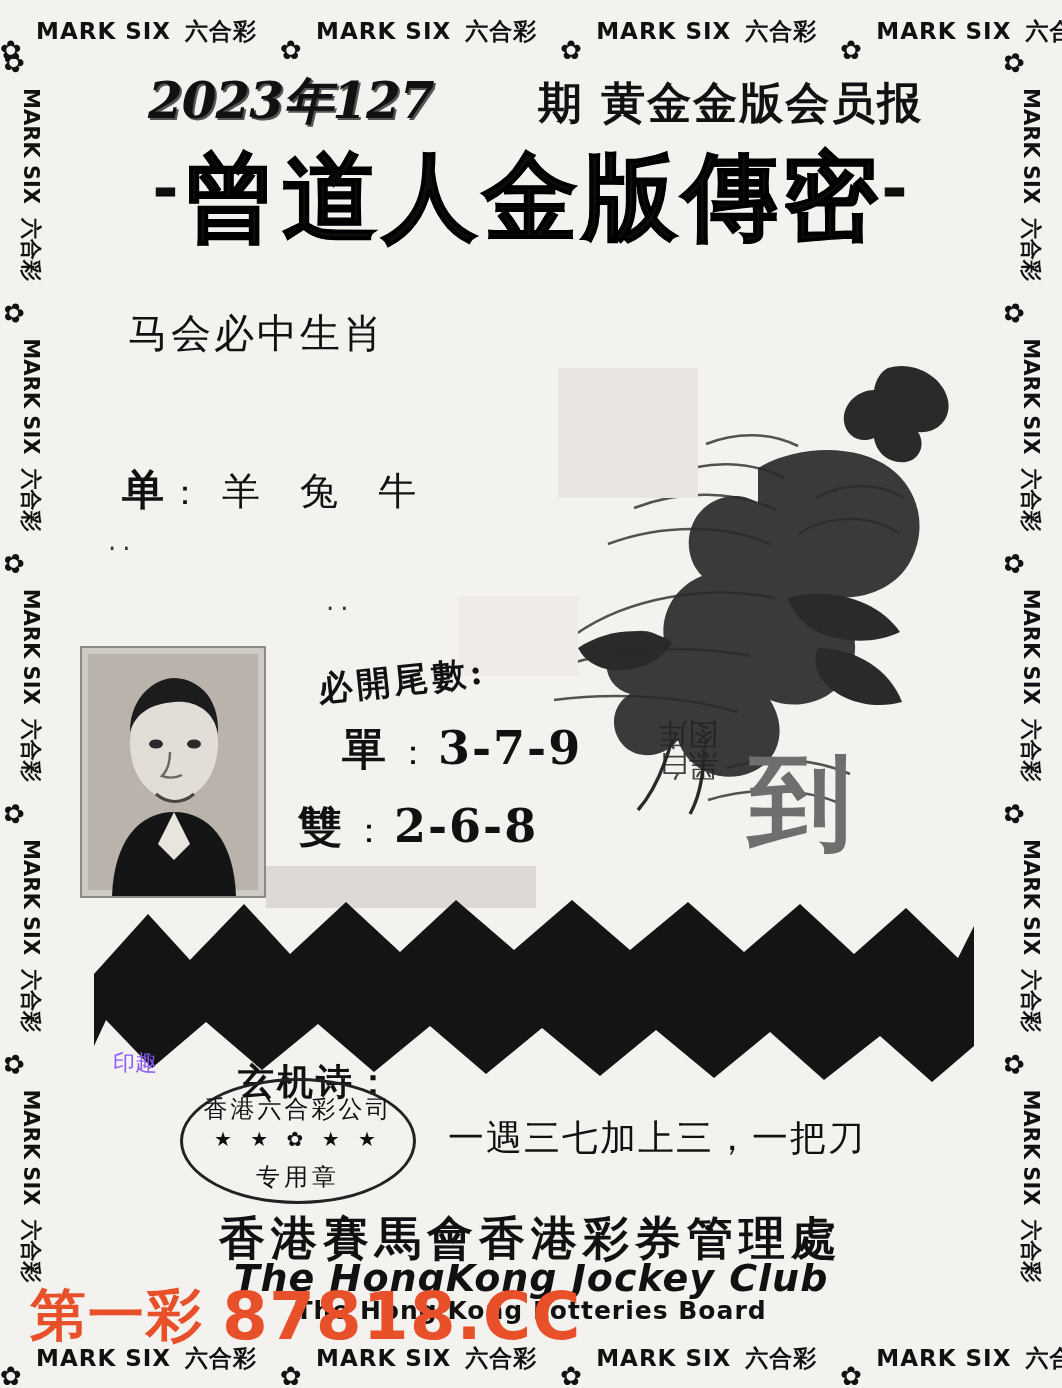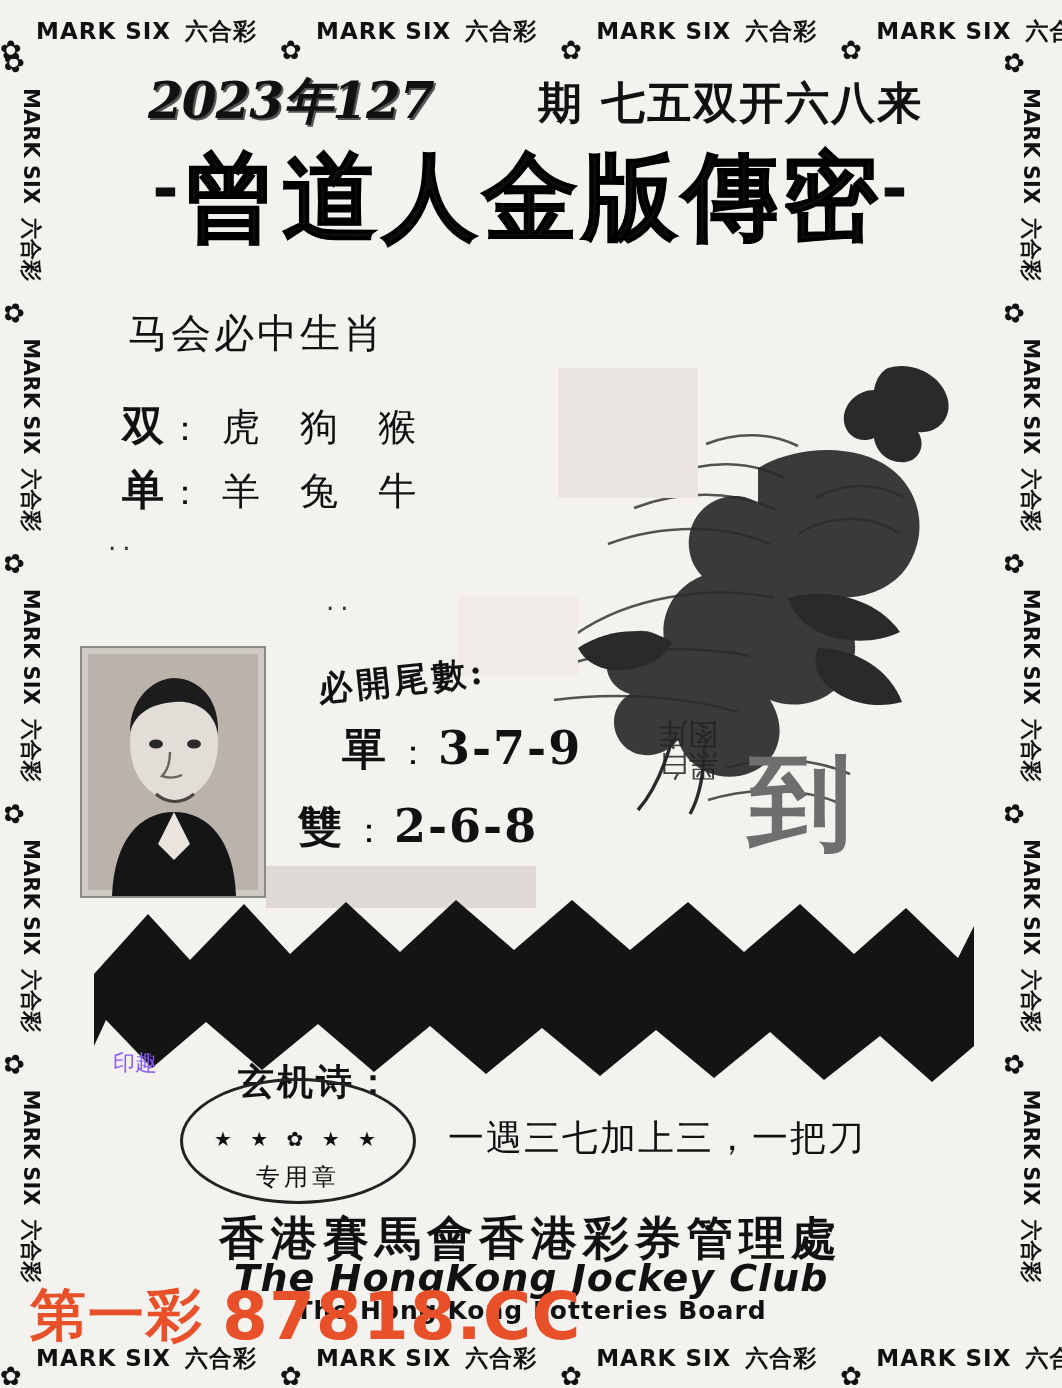--- a/index.html
+++ b/index.html
@@ -476,32 +476,29 @@
       <span class="flower"></span><span class="mk-unit">MARK SIX</span><span class="mk-unit">六合彩</span>
       <span class="flower"></span><span class="mk-unit">MARK SIX</span><span class="mk-unit">六合彩</span>
       <span class="flower"></span><span class="mk-unit">MARK SIX</span><span class="mk-unit">六合彩</span>
     </div>
   </div>
 
   <div class="content">
 
     <div class="header-row">
       <span class="hdr-year">2023年127</span>
-      <span class="hdr-sub">期 七五双开六八来</span>
+      <span class="hdr-sub">期 黄金金版会员报</span>
     </div>
 
     <div class="big-title">
       <span class="title-dash">-</span><span>曾道人金版傳密</span><span class="title-dash">-</span>
     </div>
 
     <div class="zodiac-head">马会必中生肖</div>
 
-    <div class="zodiac-row r1">
-      <span class="zr-label">双</span><span class="zr-colon">：</span><span class="zr-vals">虎 狗 猴</span>
-    </div>
     <div class="zodiac-row r2">
       <span class="zr-label">单</span><span class="zr-colon">：</span><span class="zr-vals">羊 兔 牛</span>
     </div>
 
     <div class="dots-a">..</div>
     <div class="dots-b">..</div>
 
     <div class="ink-art">
       <svg viewBox="0 0 520 470" xmlns="http://www.w3.org/2000/svg">
         <g fill="#1a1a1a">
@@ -569,20 +566,21 @@
         <polygon points="0,78 54,18 96,64 150,8 196,58 252,6 306,56 362,4 420,54 478,4 536,54 594,6 650,56 706,8 760,58 812,12 864,62 880,30 880,150 838,186 786,140 730,184 676,136 620,182 562,134 506,180 448,132 392,178 336,130 280,176 224,128 168,174 112,126 58,172 12,124 0,150" fill="#141414"></polygon>
       </svg>
     </div>
 
     <div class="seal-small">印趣</div>
 
     <div class="poem-label">玄机诗：</div>
     <div class="poem-line p2">一遇三七加上三，一把刀</div>
 
     <div class="stamp">
+      <div class="stamp-arc-top">香港六合彩公司</div>
       <div class="stamp-stars">★ ★ ✿ ★ ★</div>
       <div class="stamp-bottom">专用章</div>
     </div>
 
     <div class="hkjc-cn">香港賽馬會香港彩券管理處</div>
     <div class="hkjc-en1">The HongKong Jockey Club</div>
     <div class="hkjc-en2">The Hong Kong Lotteries Board</div>
 
   </div>
 

